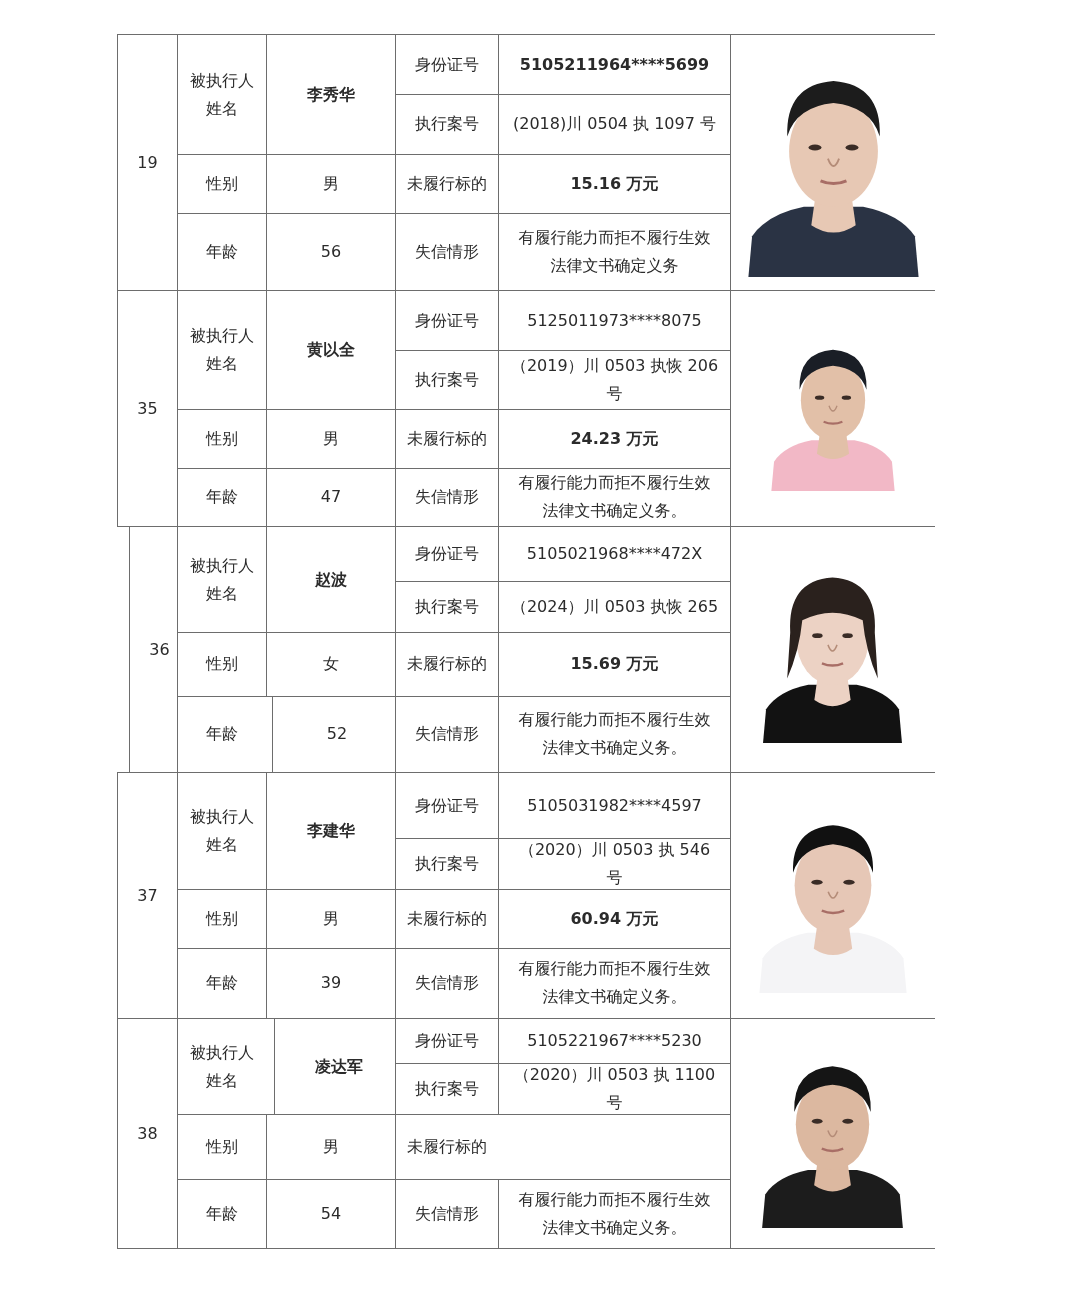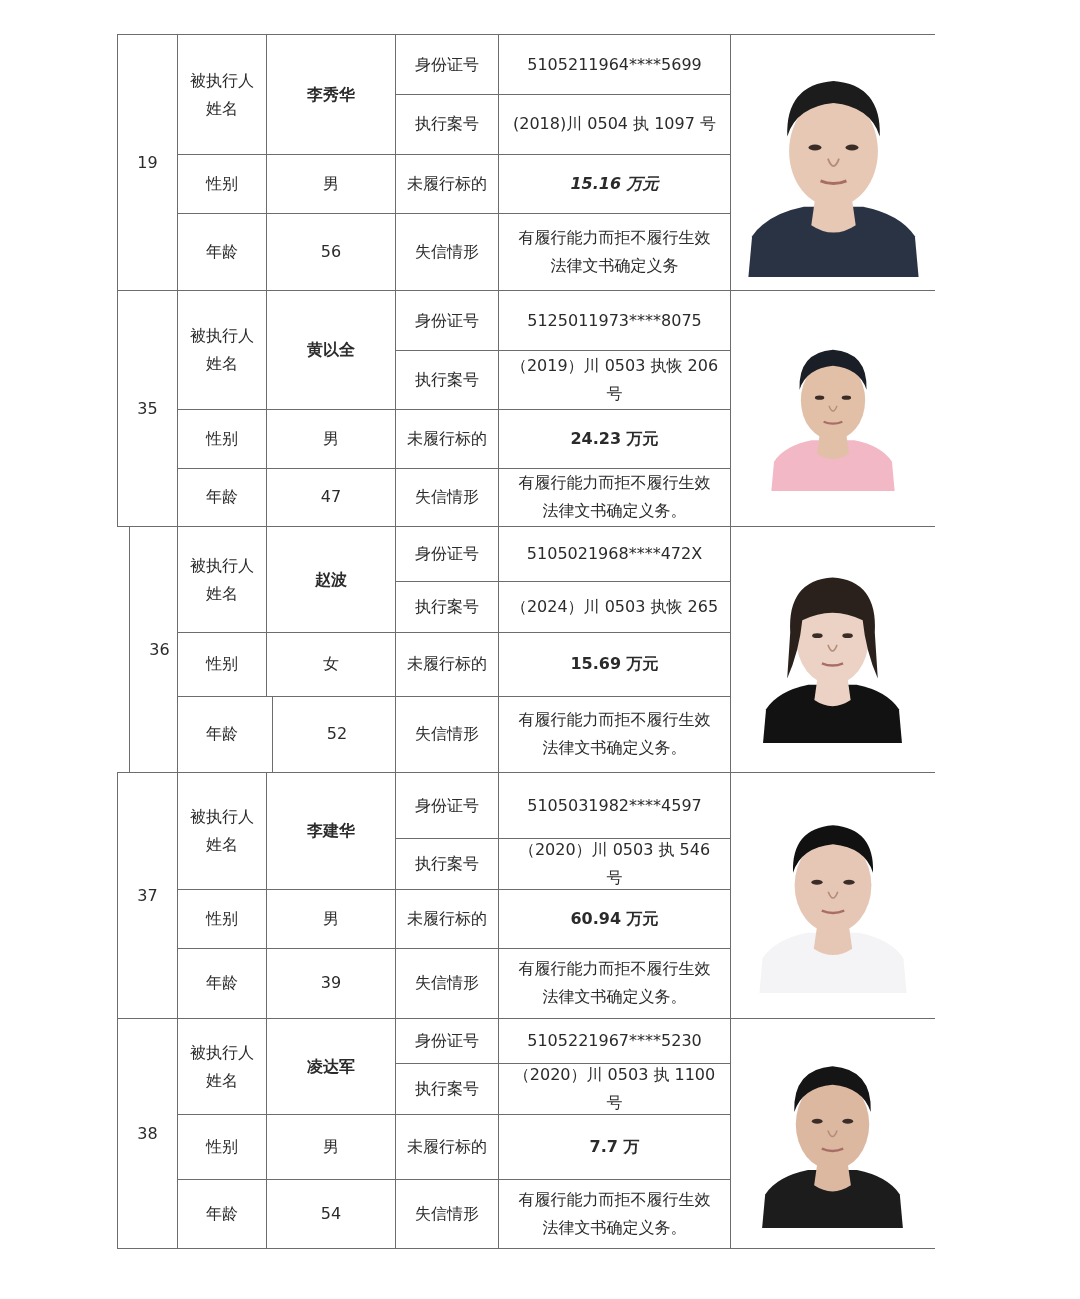--- a/index.html
+++ b/index.html
@@ -42,39 +42,39 @@
         <span class="wrap" style="white-space: pre-line;">被执行人
 姓名</span>
       </div>
       <div class="cell bold" style="left: 149px; width: 129px; top: 0px; height: 119px;">
         <span class="wrap" style="white-space: pre-line;">李秀华</span>
       </div>
       <div class="cell " style="left: 278px; width: 103px; top: 0px; height: 59px;">
         <span class="wrap" style="white-space: pre-line;">身份证号</span>
       </div>
       <div class="cell " style="left: 381px; width: 232px; top: 0px; height: 59px;">
-        <span class="wrap" style="white-space: pre-line;">5105211964****5699</span>
+        <span class="wrap" style="white-space: pre-line; font-weight: bold;">5105211964****5699</span>
       </div>
       <div class="cell " style="left: 278px; width: 103px; top: 59px; height: 60px;">
         <span class="wrap" style="white-space: pre-line;">执行案号</span>
       </div>
       <div class="cell " style="left: 381px; width: 232px; top: 59px; height: 60px;">
         <span class="wrap" style="white-space: pre-line;">(2018)川 0504 执 1097 号</span>
       </div>
       <div class="cell " style="left: 60px; width: 89px; top: 119px; height: 59px;">
         <span class="wrap" style="white-space: pre-line;">性别</span>
       </div>
       <div class="cell " style="left: 149px; width: 129px; top: 119px; height: 59px;">
         <span class="wrap" style="white-space: pre-line;">男</span>
       </div>
       <div class="cell " style="left: 278px; width: 103px; top: 119px; height: 59px;">
         <span class="wrap" style="white-space: pre-line;">未履行标的</span>
       </div>
       <div class="cell bold" style="left: 381px; width: 232px; top: 119px; height: 59px;">
-        <span class="wrap" style="white-space: pre-line; font-style: italic;">15.16 万元</span>
+        <span class="wrap" style="white-space: pre-line;">15.16 万元</span>
       </div>
       <div class="cell " style="left: 60px; width: 89px; top: 178px; height: 77px;">
         <span class="wrap" style="white-space: pre-line;">年龄</span>
       </div>
       <div class="cell " style="left: 149px; width: 129px; top: 178px; height: 77px;">
         <span class="wrap" style="white-space: pre-line;">56</span>
       </div>
       <div class="cell " style="left: 278px; width: 103px; top: 178px; height: 77px;">
         <span class="wrap" style="white-space: pre-line;">失信情形</span>
       </div>
@@ -303,21 +303,21 @@
     </div>
     <div class="rec" style="height: 229px;">
       <div class="rline"></div>
       <div class="cell " style="left: 0px; width: 60px; top: 0px; height: 229px;">
         <span class="wrap" style="white-space: pre-line;">38</span>
       </div>
       <div class="cell " style="left: 60px; width: 89px; top: 0px; height: 95px;">
         <span class="wrap" style="white-space: pre-line;">被执行人
 姓名</span>
       </div>
-      <div class="cell bold" style="left: 149px; width: 129px; top: 0px; height: 95px;">
+      <div class="cell bold" style="left: 157px; width: 129px; top: 0px; height: 95px;">
         <span class="wrap" style="white-space: pre-line;">凌达军</span>
       </div>
       <div class="cell " style="left: 278px; width: 103px; top: 0px; height: 44px;">
         <span class="wrap" style="white-space: pre-line;">身份证号</span>
       </div>
       <div class="cell " style="left: 381px; width: 232px; top: 0px; height: 44px;">
         <span class="wrap" style="white-space: pre-line;">5105221967****5230</span>
       </div>
       <div class="cell " style="left: 278px; width: 103px; top: 44px; height: 51px;">
         <span class="wrap" style="white-space: pre-line;">执行案号</span>
@@ -326,23 +326,20 @@
         <span class="wrap" style="white-space: pre-line;">（2020）川 0503 执 1100 号</span>
       </div>
       <div class="cell " style="left: 60px; width: 89px; top: 95px; height: 65px;">
         <span class="wrap" style="white-space: pre-line;">性别</span>
       </div>
       <div class="cell " style="left: 149px; width: 129px; top: 95px; height: 65px;">
         <span class="wrap" style="white-space: pre-line;">男</span>
       </div>
       <div class="cell " style="left: 278px; width: 103px; top: 95px; height: 65px;">
         <span class="wrap" style="white-space: pre-line;">未履行标的</span>
-      </div>
-      <div class="cell bold" style="left: 381px; width: 232px; top: 95px; height: 65px;">
-        <span class="wrap" style="white-space: pre-line;">7.7 万</span>
       </div>
       <div class="cell " style="left: 60px; width: 89px; top: 160px; height: 69px;">
         <span class="wrap" style="white-space: pre-line;">年龄</span>
       </div>
       <div class="cell " style="left: 149px; width: 129px; top: 160px; height: 69px;">
         <span class="wrap" style="white-space: pre-line;">54</span>
       </div>
       <div class="cell " style="left: 278px; width: 103px; top: 160px; height: 69px;">
         <span class="wrap" style="white-space: pre-line;">失信情形</span>
       </div>

